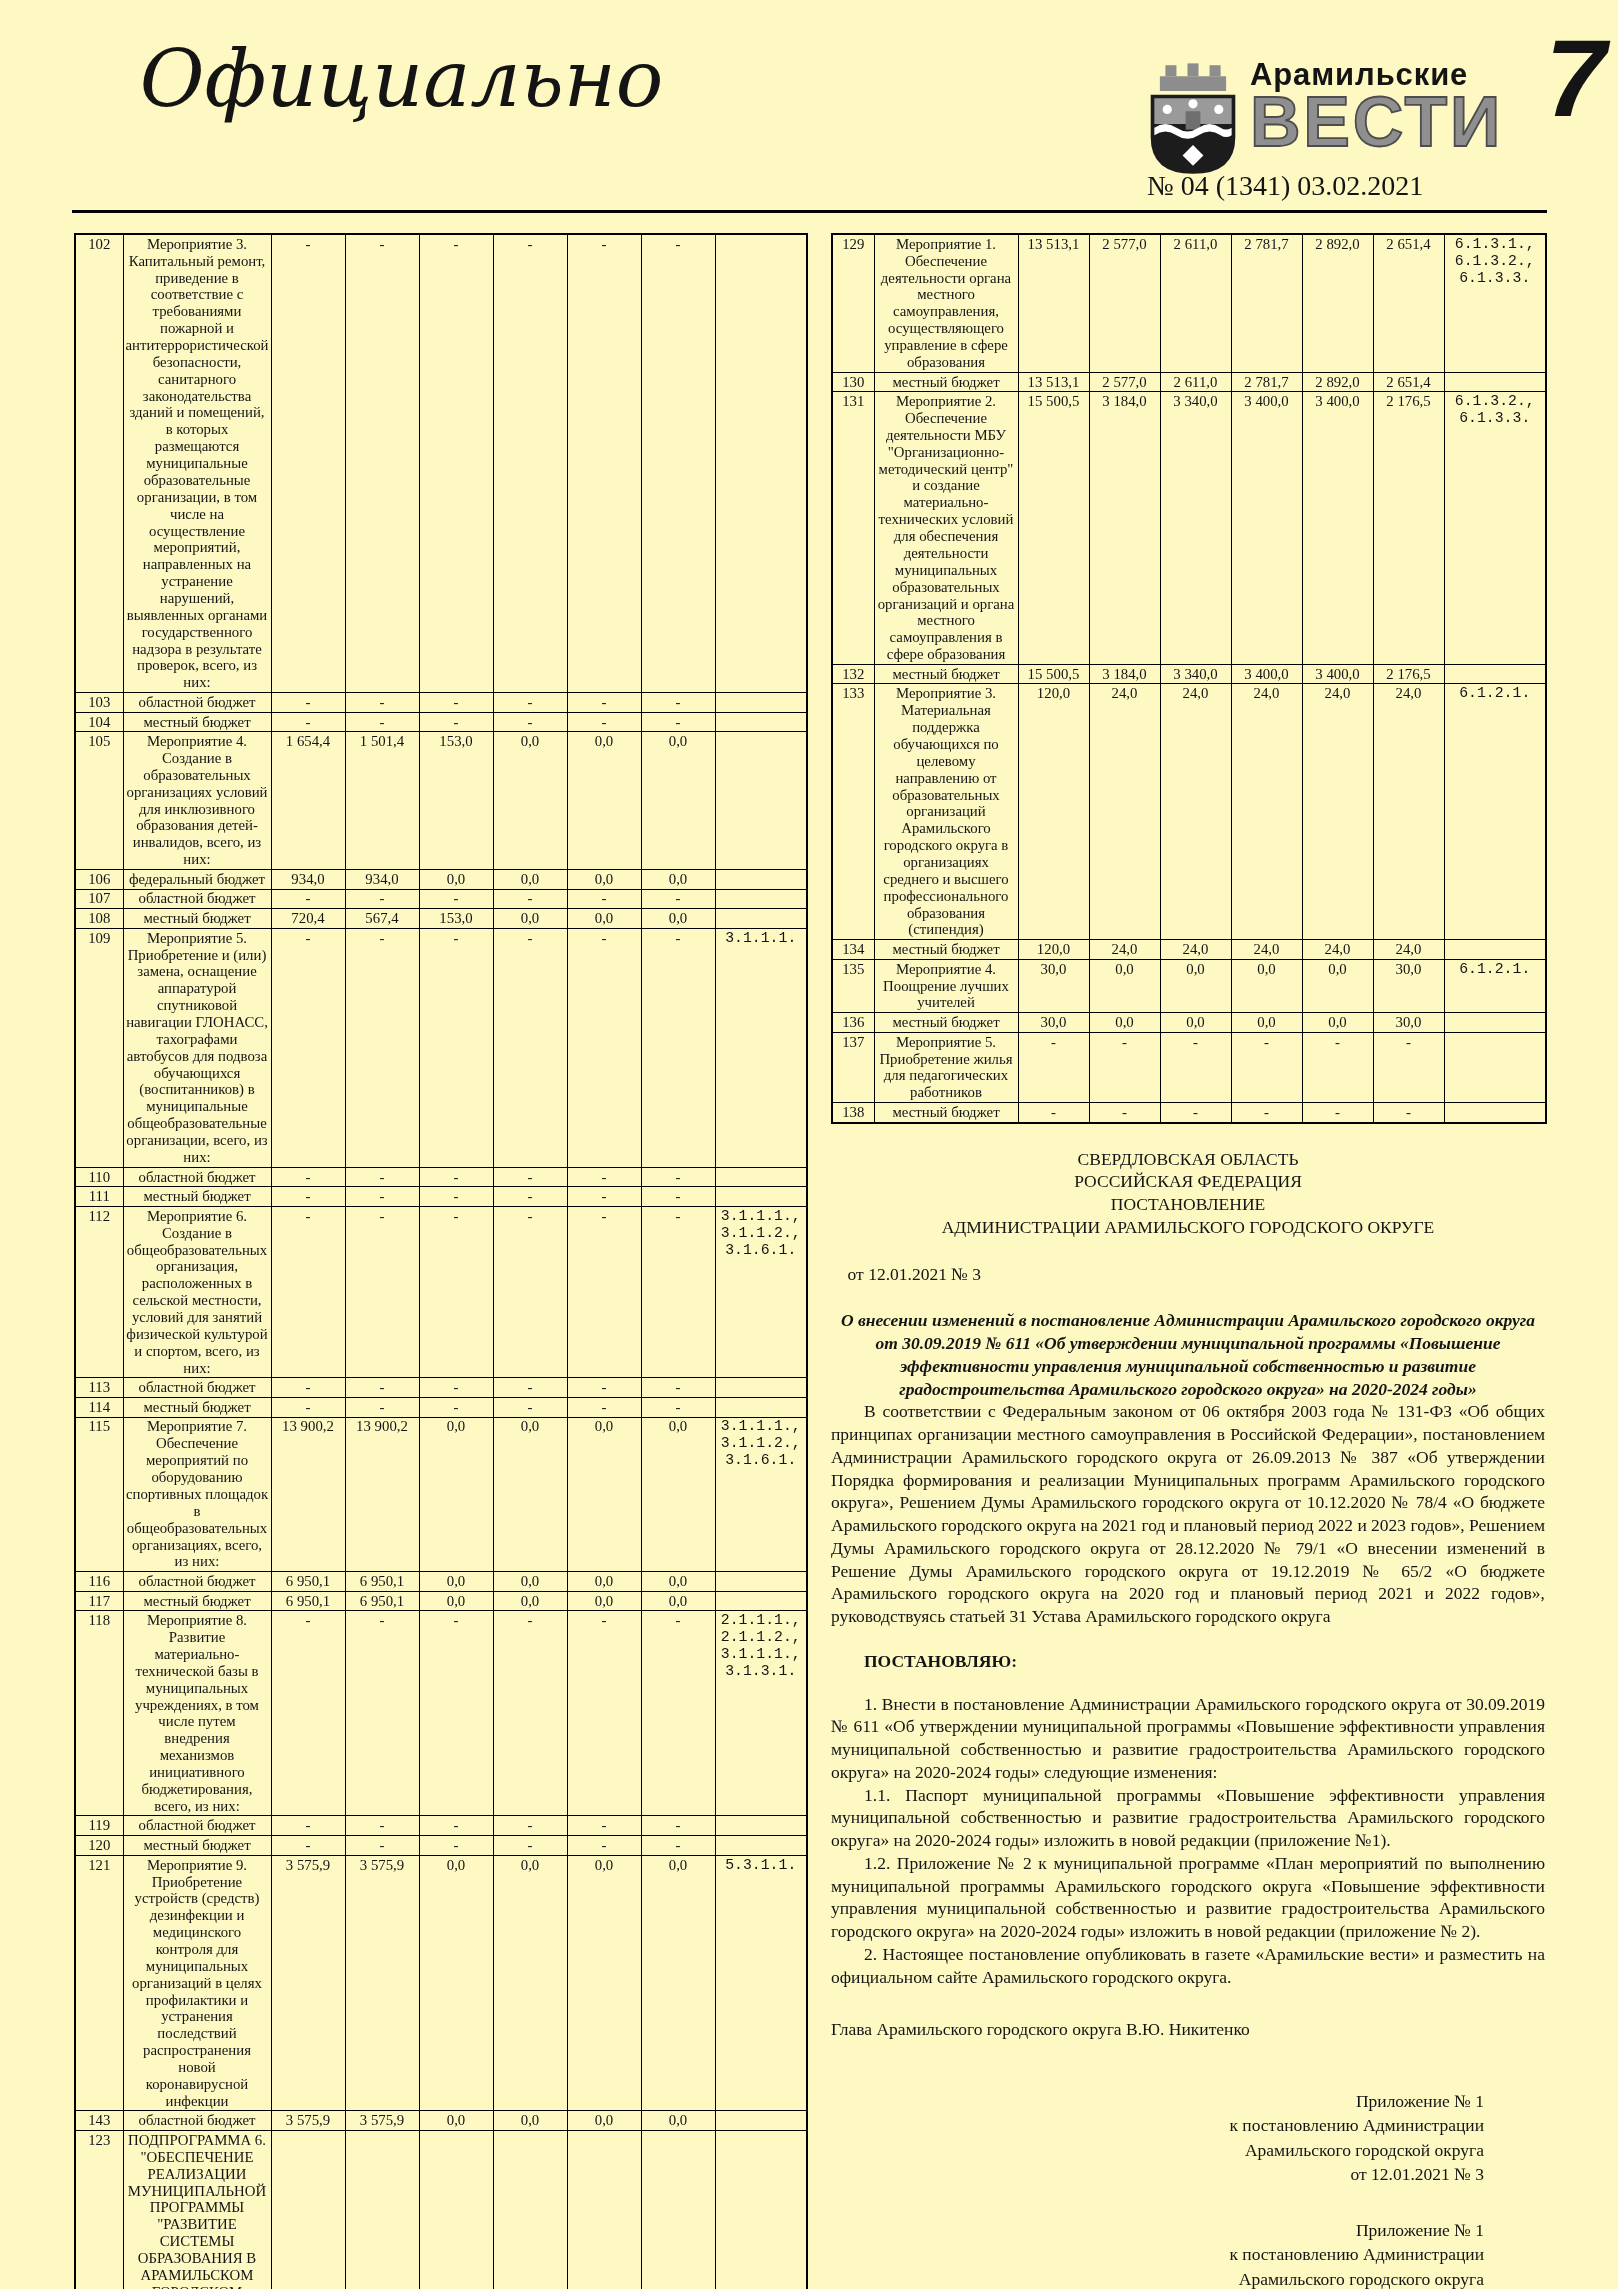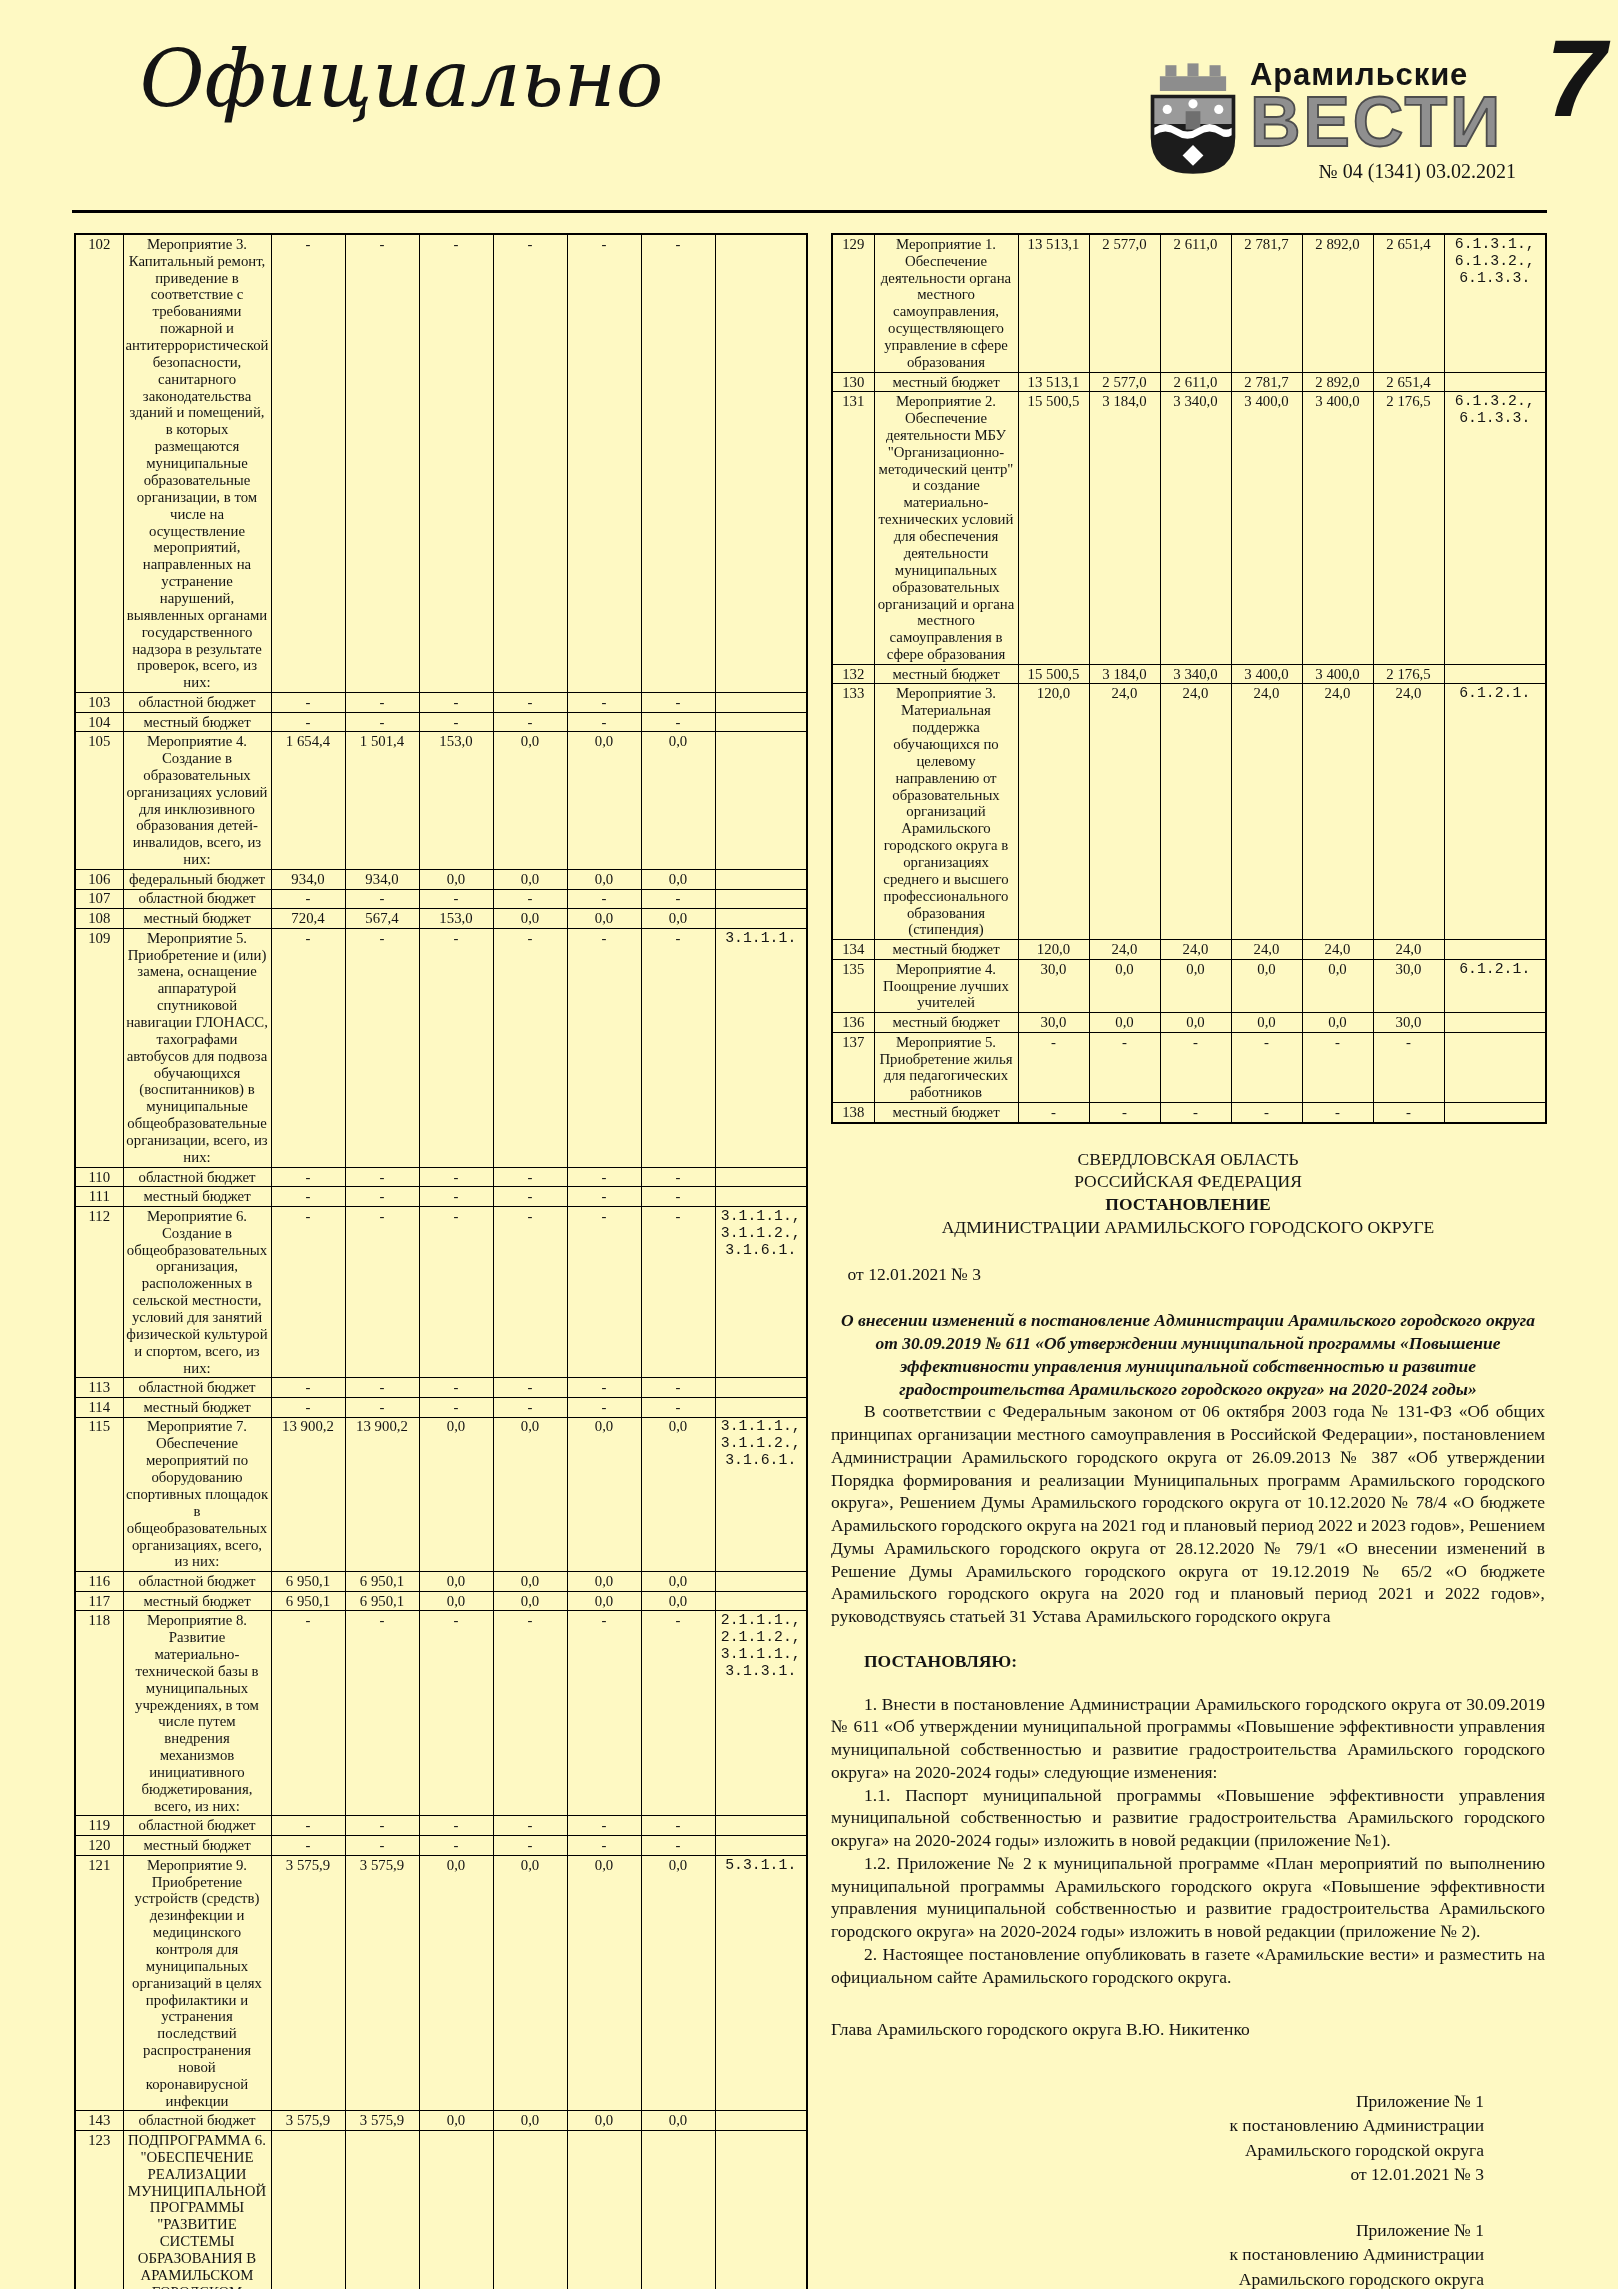--- a/index.html
+++ b/index.html
@@ -8,42 +8,42 @@
 
   
   .masthead-title{position:absolute;left:83px;top:33px;width:637px;text-align:center;
         font-family:"DejaVu Serif",serif;font-style:italic;font-weight:400;font-size:79px;}
   .brand{position:absolute;left:1147px;top:59px;width:369px;}
   .crest{position:absolute;left:0;top:3.7px;width:92px;height:113px;}
   .brand-text{margin-left:103px;}
   .brand-top{font-family:"Liberation Sans",sans-serif;font-weight:700;font-size:31px;letter-spacing:0.9px;line-height:1;}
   .brand-main{font-family:"Liberation Sans",sans-serif;font-weight:700;font-size:70px;line-height:.92;
         color:#8f8f8f;-webkit-text-stroke:1.8px #4d4d4d;letter-spacing:2.8px;}
-  .issue{margin-top:6px;font-size:20px;white-space:nowrap;text-align:right;}
+  .issue{margin-top:16px;font-size:28px;white-space:nowrap;}
   .pageno{position:absolute;right:13px;top:24px;font-family:"Liberation Sans",sans-serif;
         font-style:italic;font-weight:700;font-size:109px;line-height:1;}
   .top-rule{position:absolute;left:72px;top:210px;width:1475px;height:2.8px;background:#000;}
 
   
   .col-left{position:absolute;left:74px;top:233px;width:731px;}
   .col-right{position:absolute;left:831px;top:233px;width:714px;}
 
   
   table.budget{border-collapse:collapse;width:100%;font-size:14.8px;line-height:1.14;
         border:2.8px solid #000;table-layout:fixed;}
   table.budget td{border:1.8px solid #000;vertical-align:top;text-align:center;padding:0.9px 1.8px;}
   td.c-desc{hyphens:auto;overflow-wrap:anywhere;}
   td.c-val{white-space:nowrap;}
   td.c-code{overflow-wrap:anywhere;font-family:Liberation Mono, monospace;}
 
   
   .decree{font-size:17.5px;line-height:1.3;}
   .dc-center{text-align:center;margin-top:24px;}
   .dc-center div{margin:0;}
-  .bold{font-weight:700;}
+  .bold{font-weight:400;}
   .date-line{margin:24px 0 0 16.6px;}
   .decree-title{margin-top:24px;text-align:center;font-weight:700;font-style:italic;}
   .decree p{margin:0;text-indent:33px;text-align:justify;}
   .preamble{margin-top:22px;}
   .resolve{margin-top:22px;font-weight:700;margin-left:33px;}
   .items{margin-top:20px;}
   .signature{margin-top:29.5px;}
   .annex{margin-top:48px;text-align:right;padding-right:61px;line-height:1.4;}
   .annex.second{margin-top:31px;}
 </style>

